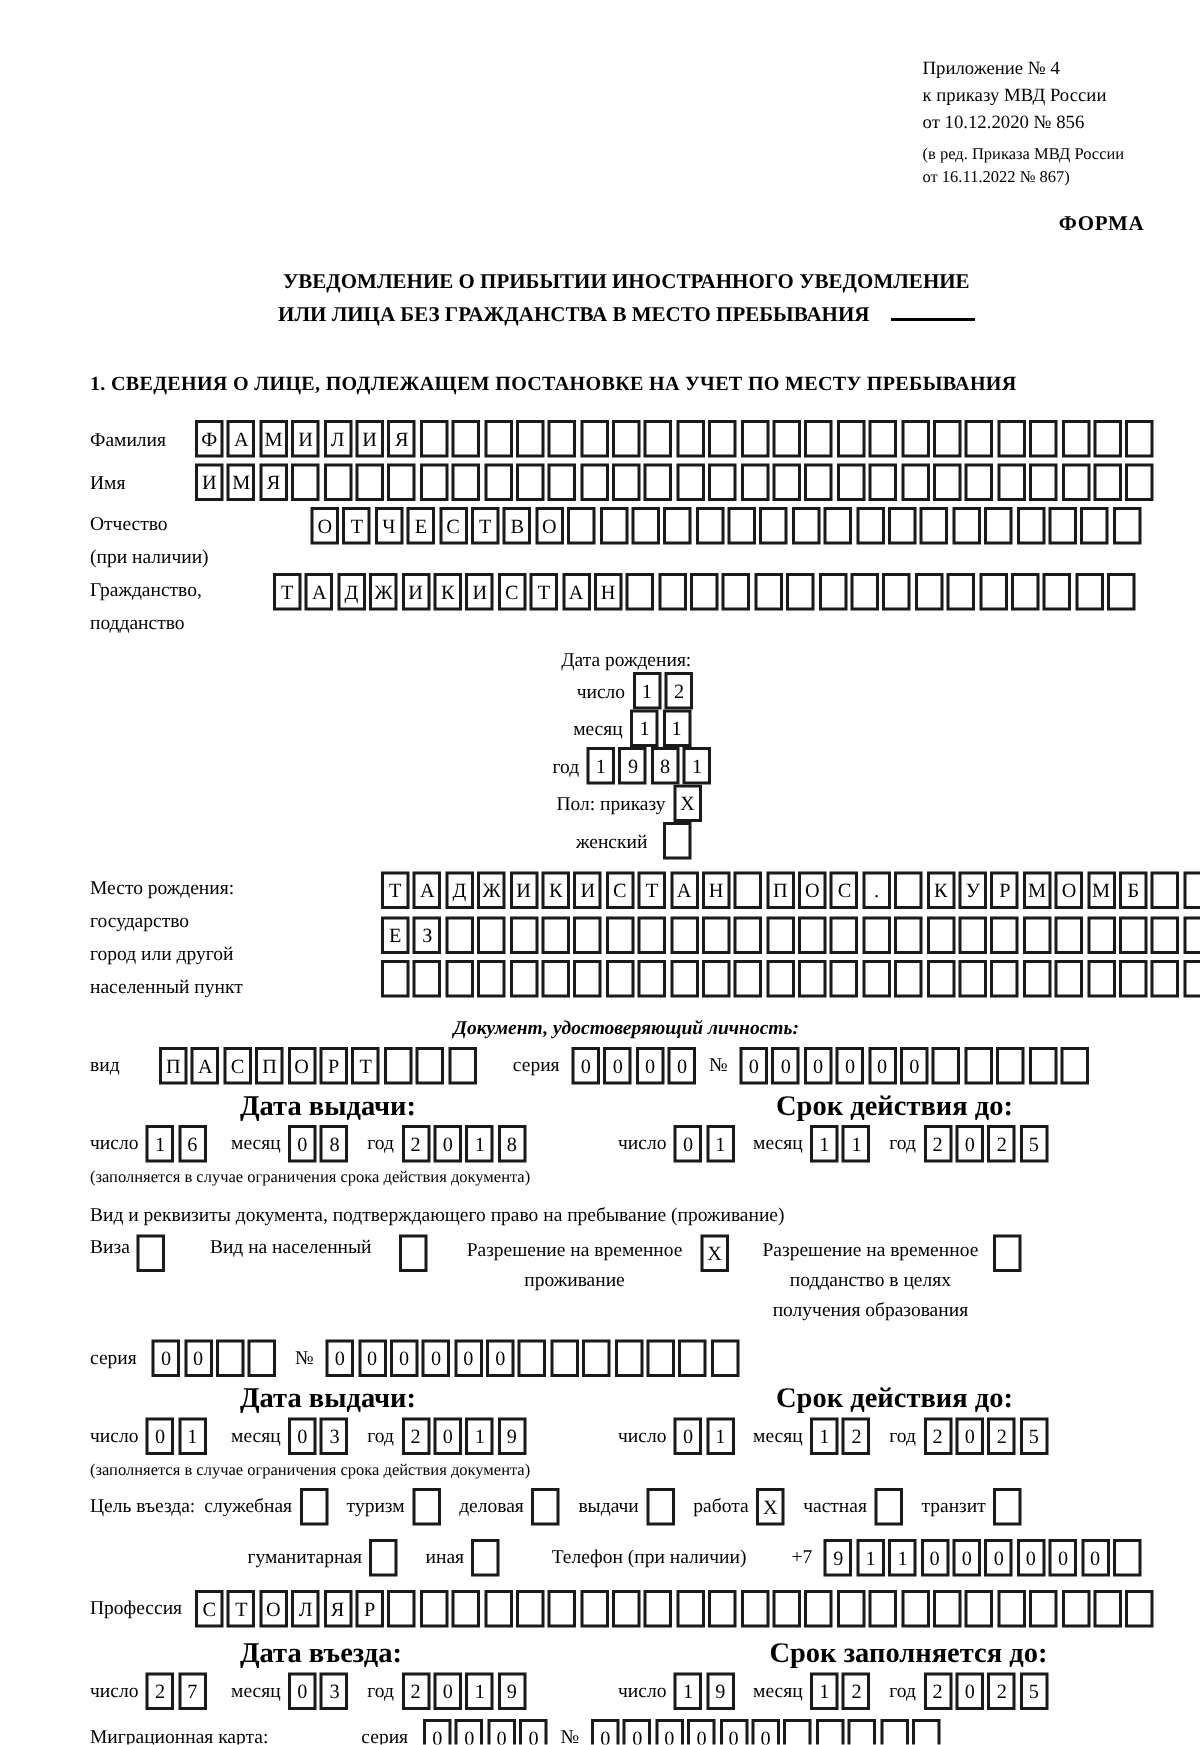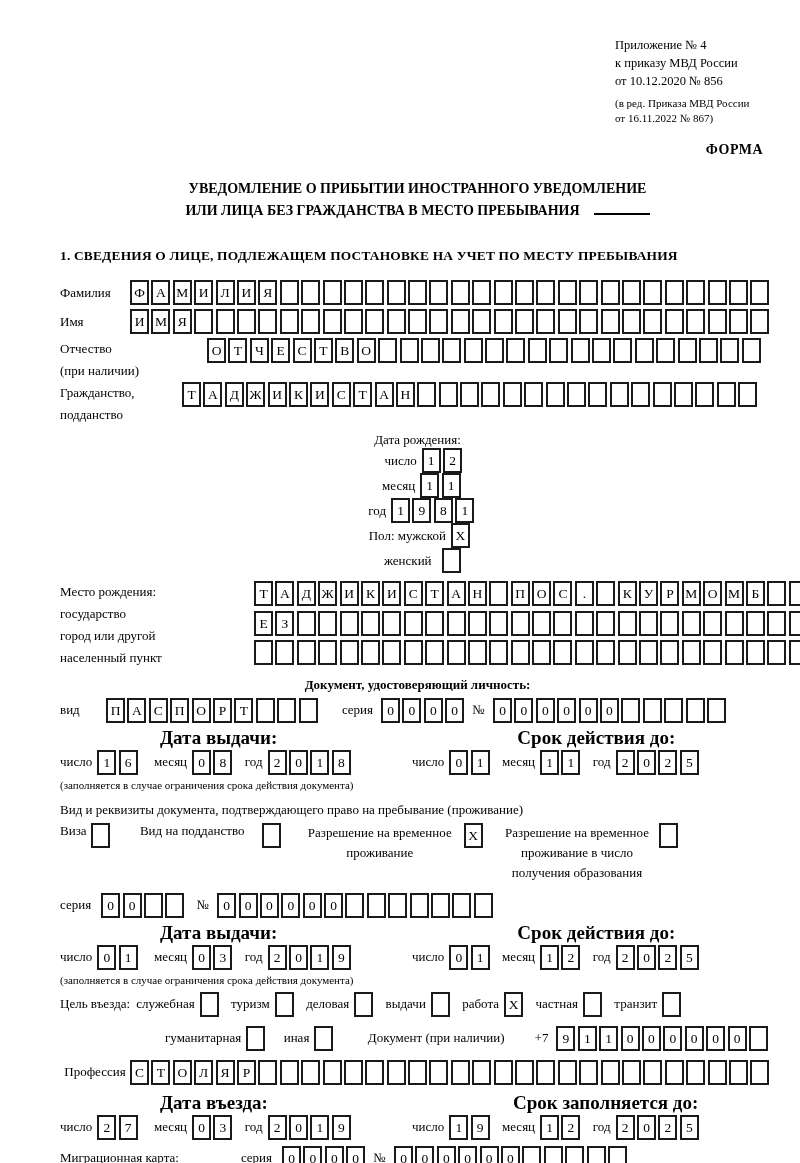--- a/index.html
+++ b/index.html
@@ -23,21 +23,21 @@
   .lblcol{flex:none;line-height:22px;}
   .w70{width:70px;} .w147{width:147px;} .w122{width:122px;} .w148{width:148px;} .w120{width:120px;} .w46{width:46px;}
 
   .cells{display:inline-flex;flex:none;}
   .cell{display:inline-flex;flex:none;align-items:center;justify-content:center;
         width:15px;height:21px;border:2px solid #1a1a1a;margin-right:2.4px;
         font-size:13.5px;line-height:21px;background:#fff;}
   .stack{display:flex;flex-direction:column;}
   .stack .cells{margin-bottom:4.5px;}
 
-  .doc-heading{text-align:center;font-weight:bold;font-size:13px;margin:7px 0 5px;}
+  .doc-heading{text-align:center;font-weight:bold;font-size:13px;margin:7px 0 5px;font-style:italic;}
   .date-labels{display:flex;font-size:19px;margin-bottom:1px;font-weight:bold;}
   .note{width:100%;text-align:left;padding-right:26px;box-sizing:border-box;
         font-size:11px;margin:1px 0 6px;}
   .grp{display:inline-flex;align-items:center;flex:none;}
   .grp .lbl{margin:0 5px 0 10px;}
   .grp .lbl.first{margin-left:0;}
   .opt-center{text-align:center;line-height:20px;}
   .chk{margin-left:8px;}
   .nowrap{white-space:nowrap;}
 </style>
@@ -226,21 +226,21 @@
       <span class="grp">
           <span class="lbl">год</span>
         <span class="cells">
             <span class="cell">1</span>
             <span class="cell">9</span>
             <span class="cell">8</span>
             <span class="cell">1</span>
           </span>
         </span>
       <span class="grp">
-          <span class="lbl" style="margin-left:6px;">Пол: мужской</span>
+          <span class="lbl" style="margin-left:6px;">Пол: приказу</span>
         <span class="cells">
             <span class="cell">X</span>
           </span>
         </span>
       <span class="grp">
           <span class="lbl" style="margin-left:12px;margin-right:10px;">женский</span>
         <span class="cells">
             <span class="cell"></span>
           </span>
         </span>
@@ -424,34 +424,34 @@
     </div>
     <div class="note">(заполняется в случае ограничения срока действия документа)</div>
 
     <div style="line-height:26px;">Вид и реквизиты документа, подтверждающего право на пребывание (проживание)</div>
 
     <div class="row top" style="margin-bottom:10px;">
       <span>Виза</span>
       <span class="cells chk" style="margin-left:4px;">
           <span class="cell"></span>
         </span>
-      <span style="margin-left:28px;">Вид на подданство</span>
+      <span style="margin-left:28px;">Вид на населенный</span>
       <span class="cells chk" style="margin-left:18px;">
           <span class="cell"></span>
         </span>
       <span class="opt-center" style="margin-left:24px;">
         <div>Разрешение на временное</div>
         <div>проживание</div>
       </span>
       <span class="cells chk" style="margin-left:12px;">
           <span class="cell">X</span>
         </span>
       <span class="opt-center" style="margin-left:20px;">
         <div>Разрешение на временное</div>
-        <div>проживание в число</div>
+        <div>подданство в целях</div>
         <div>получения образования</div>
       </span>
       <span class="cells chk" style="margin-left:10px;">
           <span class="cell"></span>
         </span>
     </div>
 
     <div class="row">
       <span class="lbl first" style="margin-right:10px;">серия</span>
       <span class="cells">
@@ -574,37 +574,37 @@
         <span class="cells">
             <span class="cell"></span>
           </span>
         </span>
       <span class="grp">
           <span class="lbl" style="margin-left:16px;">иная</span>
         <span class="cells">
             <span class="cell"></span>
           </span>
         </span>
-      <span style="margin-left:32px;">Документ (при наличии)</span>
+      <span style="margin-left:32px;">Телефон (при наличии)</span>
       <span style="margin-left:30px;margin-right:8px;">+7</span>
       <span class="cells">
           <span class="cell">9</span>
           <span class="cell">1</span>
           <span class="cell">1</span>
           <span class="cell">0</span>
           <span class="cell">0</span>
           <span class="cell">0</span>
           <span class="cell">0</span>
           <span class="cell">0</span>
           <span class="cell">0</span>
           <span class="cell"></span>
         </span>
     </div>
 
-    <div class="row" style="margin-bottom:7px;text-align:center;">
+    <div class="row" style="margin-bottom:7px;">
       <div class="lblcol w70">Профессия</div>
       <span class="cells">
           <span class="cell">С</span>
           <span class="cell">Т</span>
           <span class="cell">О</span>
           <span class="cell">Л</span>
           <span class="cell">Я</span>
           <span class="cell">Р</span>
           <span class="cell"></span>
           <span class="cell"></span>

